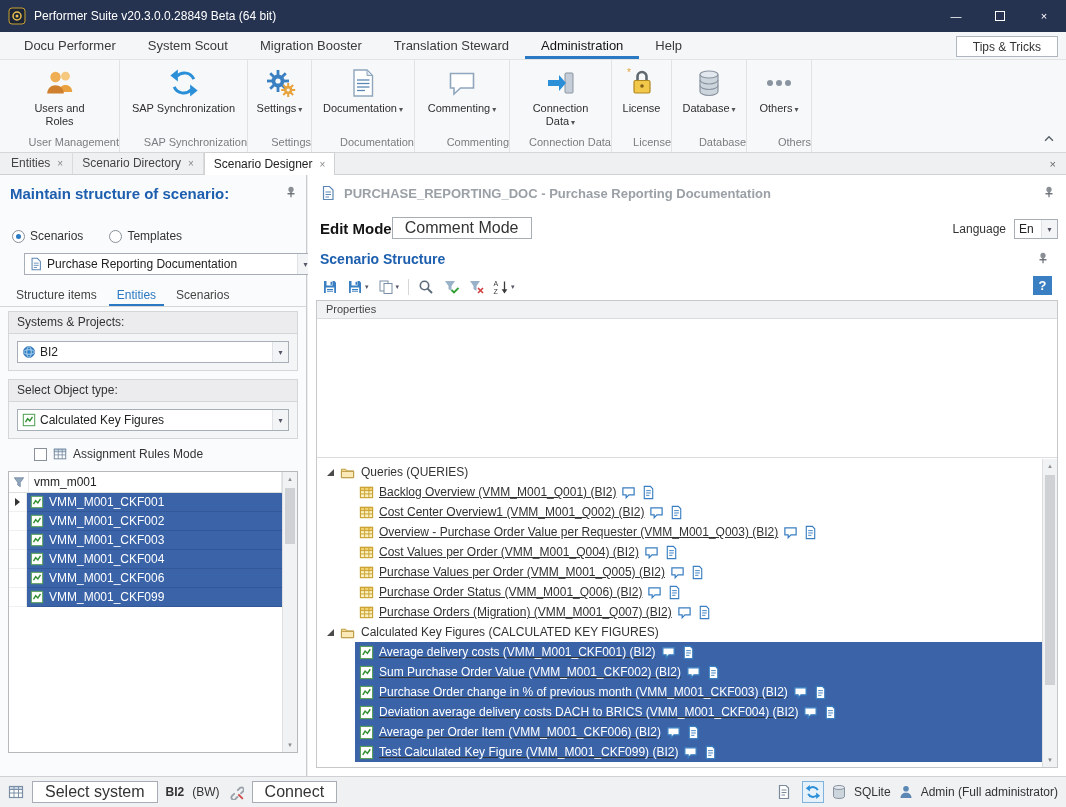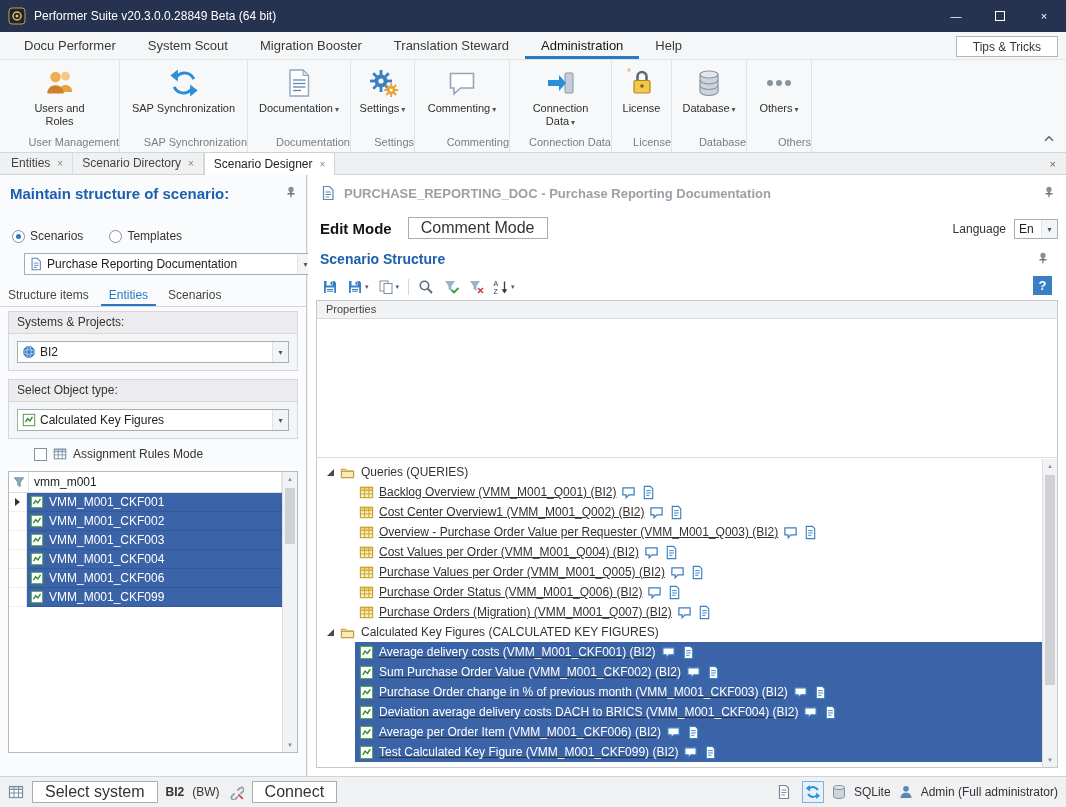--- a/index.html
+++ b/index.html
@@ -53,21 +53,21 @@
   .lp-pin { position:absolute; top:10px; right:8px; }
   .lp-radios { position:absolute; top:54px; left:12px; display:flex; gap:26px; align-items:center; }
   .radio { display:flex; align-items:center; gap:5px; }
   .rdot { width:13px; height:13px; border-radius:50%; border:1px solid #8a9099; background:#fff; position:relative; }
   .rdot.on::after { content:""; position:absolute; inset:3px; border-radius:50%; background:#2b79c2; }
   .combo { height:22px; background:#fff; border:1px solid #a8aeb6; display:flex; align-items:center; padding-left:4px; gap:4px; }
   .cval { flex:1; white-space:nowrap; overflow:hidden; color:#222; }
   .cbtn { width:16px; align-self:stretch; display:flex; align-items:center; justify-content:center;
           font-size:8px; color:#556; border-left:1px solid #e0e3e6; background:#f2f4f6; }
   .lp-scombo { position:absolute; top:78px; left:8px; width:290px;margin-left:16px; }
-  .lp-tabs { position:absolute; top:108px; left:0; right:0; height:24px; display:flex; gap:4px;
+  .lp-tabs { position:absolute; top:108px; left:0; right:0; height:24px; display:flex; padding-left:8px; gap:4px;
              border-bottom:1px solid #d4d6d8; }
   .lp-tab { display:flex; align-items:center; padding:0 8px; color:#444; }
   .lp-tab.active { color:#2b79c2; box-shadow:inset 0 -2px 0 #2b79c2; }
   .lp-group { position:absolute; left:8px; width:290px; border:1px solid #d4d6d8; background:#f4f5f7; }
   .g1 { top:136px; } .g2 { top:204px; }
   .gh { height:22px; line-height:21px; padding-left:8px; background:#ececee; border-bottom:1px solid #d4d6d8; }
   .gb { padding:7px 8px; }
   .lp-check { position:absolute; top:272px; left:10px; display:flex; align-items:center; gap:6px;padding-left:24px; }
   .cbox { width:13px; height:13px; border:1px solid #8a9099; background:#fff; }
   .lp-grid { position:absolute; top:296px; left:8px; width:290px; height:282px; border:1px solid #b6b8bb; background:#fff; }
@@ -84,21 +84,21 @@
   .sarr { height:14px; display:flex; align-items:center; justify-content:center; font-size:6px; color:#8a8d91; }
   .strack { flex:1; position:relative; }
   .sthumb { position:absolute; left:2px; right:2px; top:2px; height:56px; background:#cfd1d4; }
   .sthumb.tall { height:210px; }
 
   
   .rightpanel { position:absolute; top:175px; left:308px; right:0; height:601px; background:#fff; }
   .rp-header { position:absolute; top:10px; left:12px; right:34px; display:flex; align-items:center; gap:8px; }
   .rp-title { font-size:13px; font-weight:bold; color:#9aa0a6; white-space:nowrap; overflow:hidden; }
   .rp-pin1 { position:absolute; top:10px; right:10px; }
-  .rp-mode { position:absolute; top:42px; left:12px; display:flex; align-items:center; gap:16px; }
+  .rp-mode { position:absolute; top:42px; left:12px; display:flex; align-items:center; }
   .editmode { font-size:15px; font-weight:bold; color:#141414; }
   .btn { height:22px; background:#fff; border:1px solid #a6adb5; padding:0 12px; font-size:16px; color:#333; font-family:inherit; }
   .rp-lang { position:absolute; top:44px; right:8px; display:flex; align-items:center; gap:8px; }
   .combo.lang { width:44px; height:20px; }
   .rp-sect { position:absolute; top:76px; left:12px; font-size:14px; font-weight:bold; color:#1d5fae; }
   .rp-pin2 { position:absolute; top:76px; right:16px; }
   .rp-toolbar { position:absolute; top:100px; left:10px; height:24px; display:flex; align-items:center; gap:1px; }
   .tbtn { height:22px; display:flex; align-items:center; padding:0 4px; gap:2px; }
   .tdd { font-size:7px; color:#556; }
   .tsep { width:1px; height:16px; background:#d5d7d9; margin:0 4px; }
@@ -373,37 +373,37 @@
     </div>
     <div class="rgroup" style="width:128px">
       <div class="rbtn">
         <svg class="ic32">
             <use href="#i-sync"></use>
           </svg>
         <div class="lblwrap"><span>SAP Synchronization</span></div>
       </div>
       <div class="rgrouplbl">SAP Synchronization</div>
     </div>
+    <div class="rgroup" style="width:64px">
+      <div class="rbtn">
+        <svg class="ic32">
+            <use href="#i-gears"></use>
+          </svg>
+        <div class="lblwrap"><span>Settings</span><span class="dd">▾</span></div>
+      </div>
+      <div class="rgrouplbl">Settings</div>
+    </div>
     <div class="rgroup" style="width:103px">
       <div class="rbtn">
         <svg class="ic32">
             <use href="#i-docbig"></use>
           </svg>
         <div class="lblwrap"><span>Documentation</span><span class="dd">▾</span></div>
       </div>
       <div class="rgrouplbl">Documentation</div>
-    </div>
-    <div class="rgroup" style="width:64px">
-      <div class="rbtn">
-        <svg class="ic32">
-            <use href="#i-gears"></use>
-          </svg>
-        <div class="lblwrap"><span>Settings</span><span class="dd">▾</span></div>
-      </div>
-      <div class="rgrouplbl">Settings</div>
     </div>
     <div class="rgroup" style="width:95px">
       <div class="rbtn">
         <svg class="ic32">
             <use href="#i-comment"></use>
           </svg>
         <div class="lblwrap"><span>Commenting</span><span class="dd">▾</span></div>
       </div>
       <div class="rgrouplbl">Commenting</div>
     </div>

